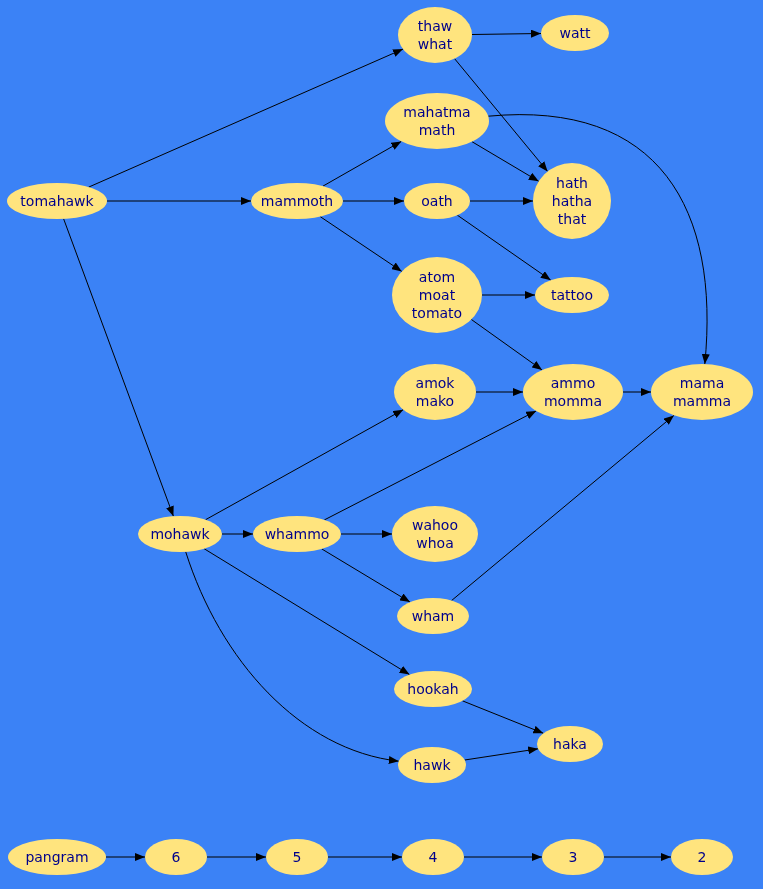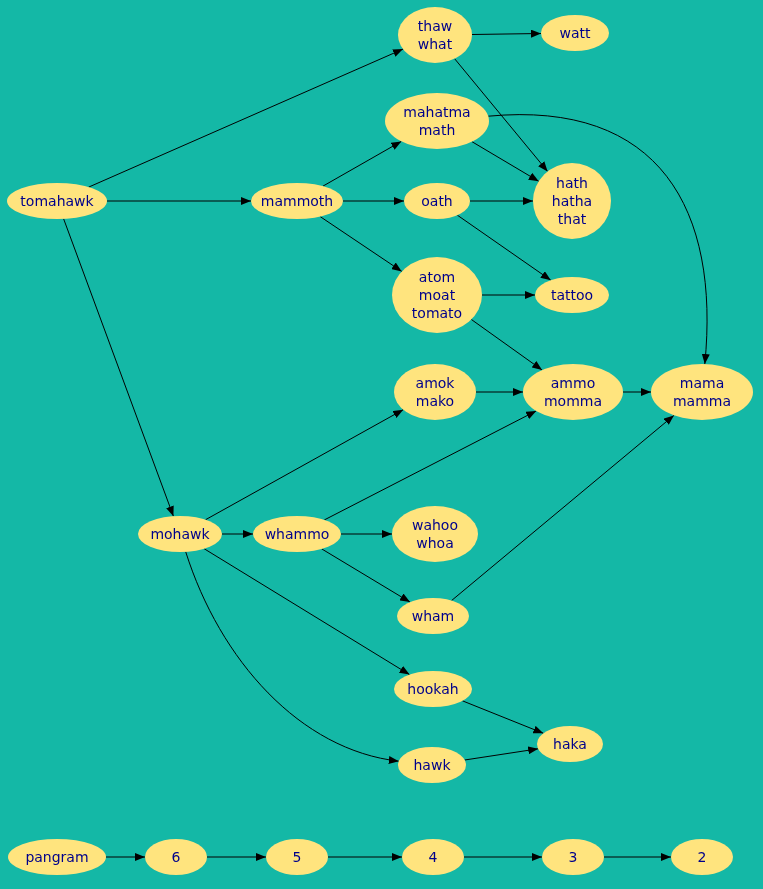--- a/index.html
+++ b/index.html
@@ -7,21 +7,21 @@
     padding: 0;
     background: #ffffff;
   }
   body {
     font-family: "DejaVu Sans", "Liberation Sans", sans-serif;
   }
   .canvas {
     width: 763px;
     height: 889px;
     position: relative;
-    background: #14b8a6;
+    background: #3b82f6;
   }
   svg {
     display: block;
   }
   svg text {
     font-family: "DejaVu Sans", "Liberation Sans", sans-serif;
     font-size: 14px;
   }
   svg path.edge {
     fill: none;

